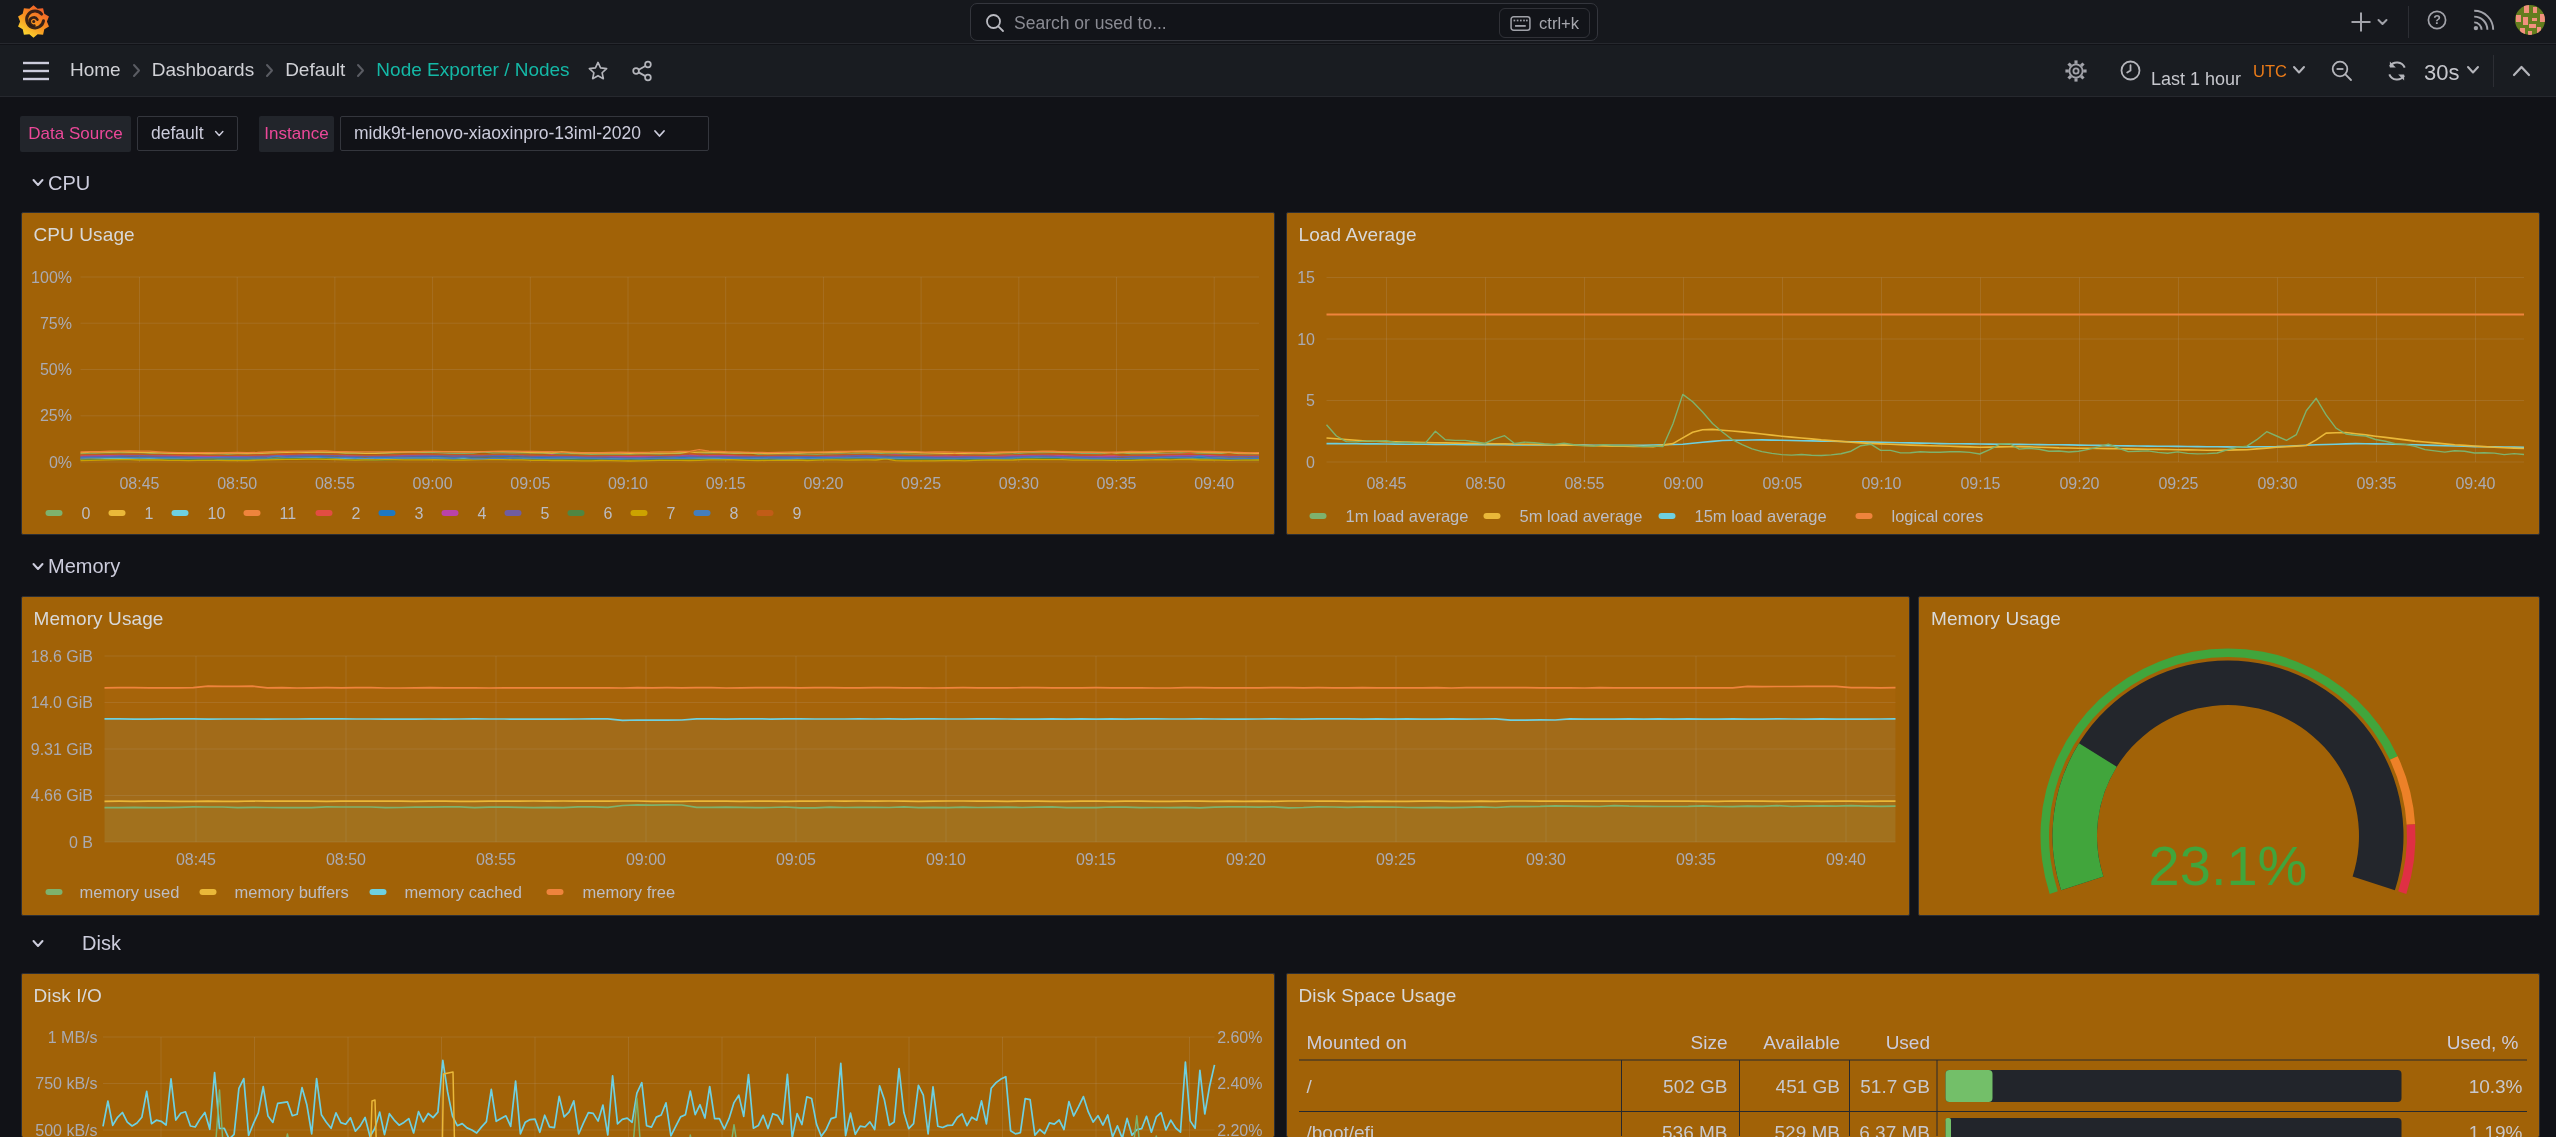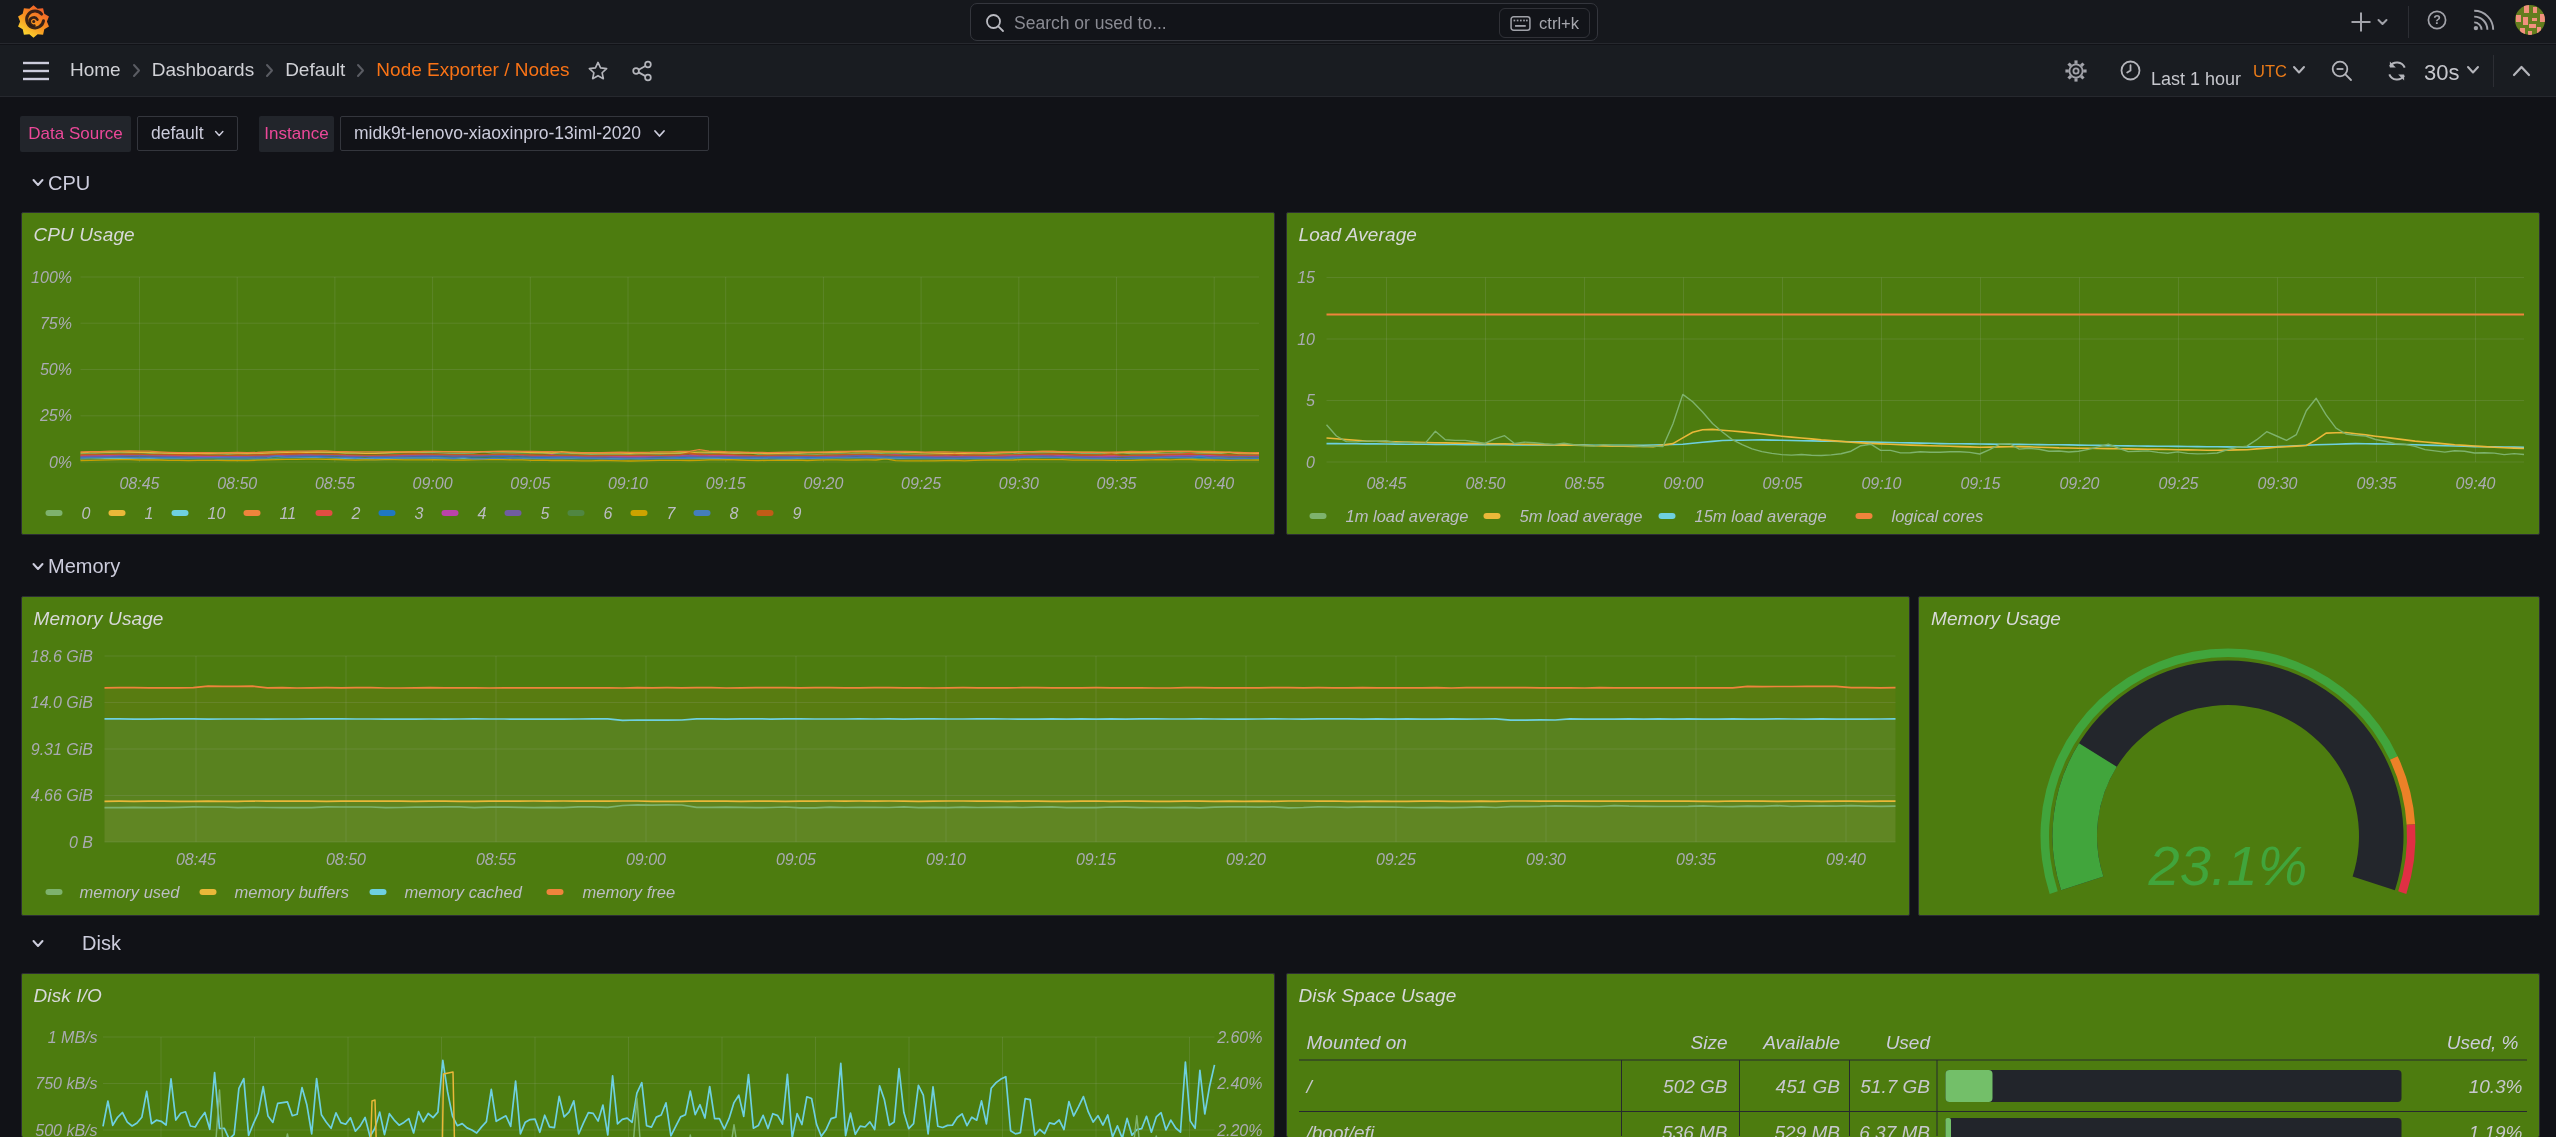--- a/index.html
+++ b/index.html
@@ -2,24 +2,24 @@
 <html><head><meta charset="utf-8">
 <style>
 * { margin:0; padding:0; box-sizing:border-box; }
 html,body { width:2556px; height:1137px; overflow:hidden; background:#111217;
   font-family:"Liberation Sans", sans-serif; }
 .abs { position:absolute; }
 #topbar { position:absolute; left:0; top:0; width:2556px; height:44px; background:#16181d;
   border-bottom:1px solid #26282e; }
 #navbar { position:absolute; left:0; top:45px; width:2556px; height:52px; background:#191c21;
   border-bottom:1px solid #26282e; }
-.panel { position:absolute; background:#4d7c0f; border:1px solid #2c2e34; border-radius:2px;font-style:italic; }
+.panel { position:absolute; background:#a16207; border:1px solid #2c2e34; border-radius:2px; }
 .ptitle { position:absolute; left:12px; top:11px; font-size:19px; font-weight:500; color:#d8d9da; letter-spacing:0.1px; }
 .crumb { font-size:19px; color:#d0d1d6; }
-.crumb-dim { font-size:19px; color:#f97316; }
+.crumb-dim { font-size:19px; color:#14b8a6; }
 .sechead { position:absolute; color:#ccccdc; font-size:20px; font-weight:500; }
 .vlabel { position:absolute; height:36px; background:#22252b; border-radius:2px;
   color:#ec4899; font-size:17px; display:flex; align-items:center; justify-content:center;text-align:right; }
 .vselect { position:absolute; height:35px; background:#111217; border:1px solid #34363d; border-radius:2px;
   color:#ccccdc; font-size:17.5px; display:flex; align-items:center; padding:0 13px; }
 svg text { font-family:"Liberation Sans", sans-serif; }
 </style></head>
 <body>
 
 <div id="topbar">

